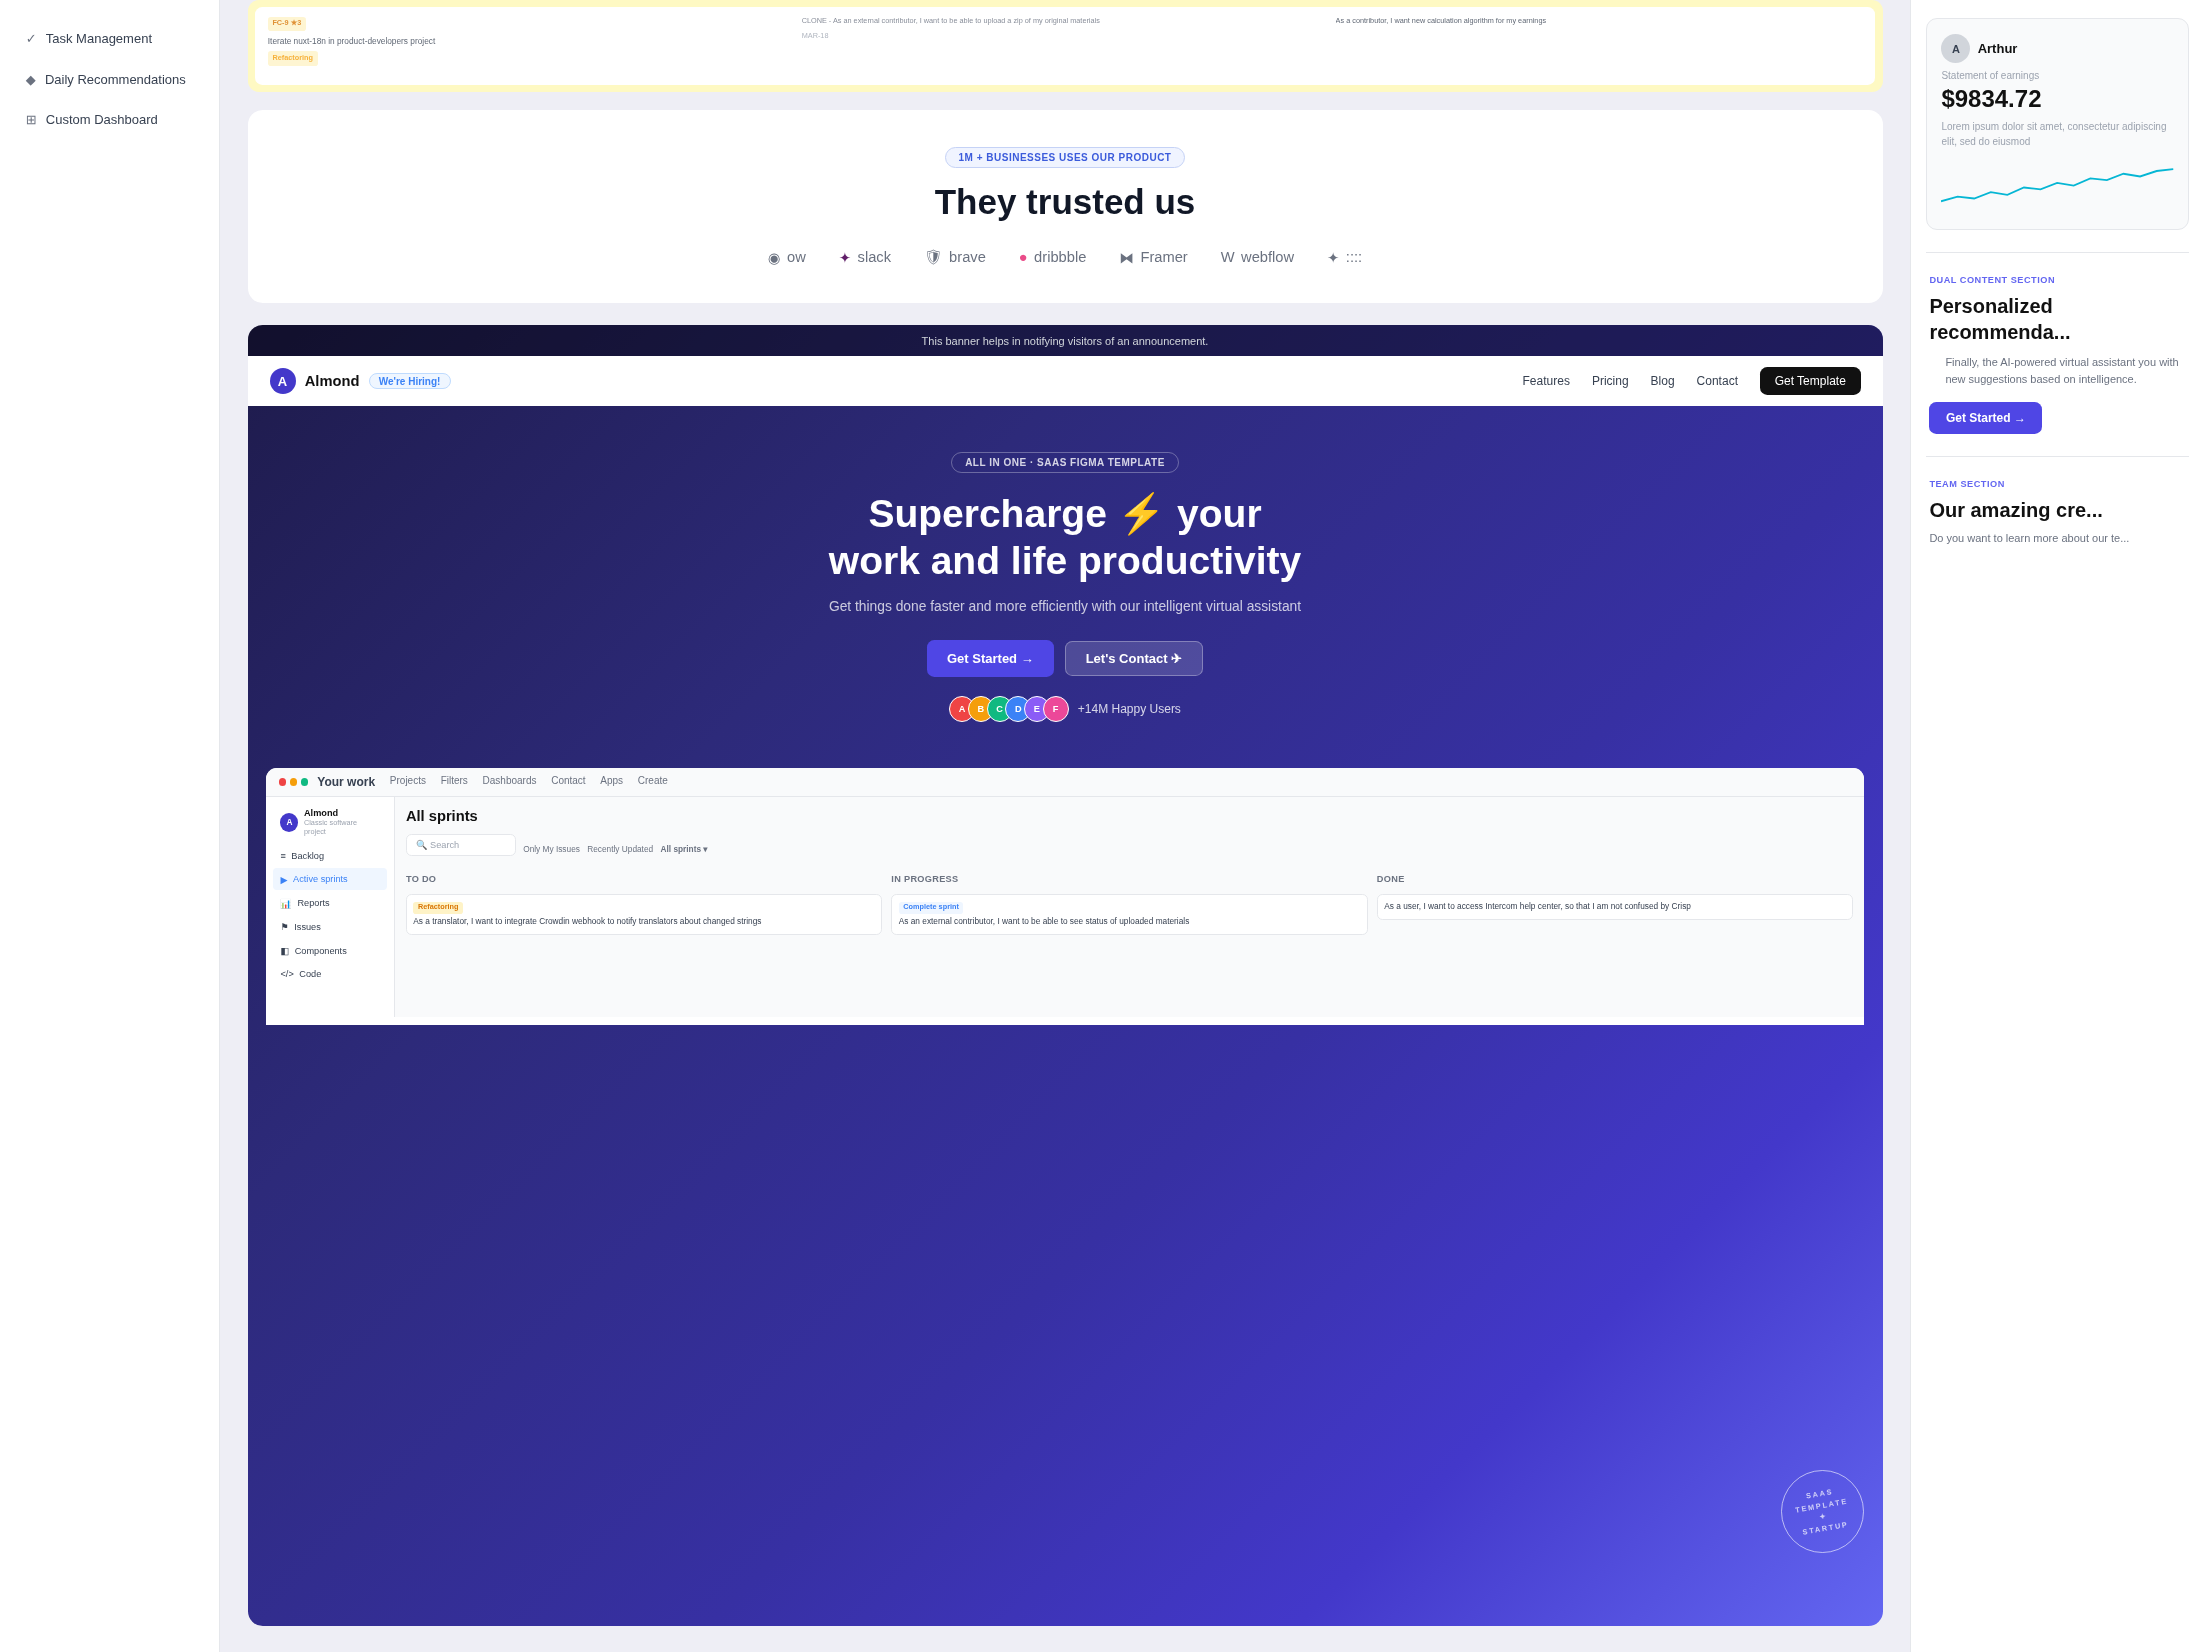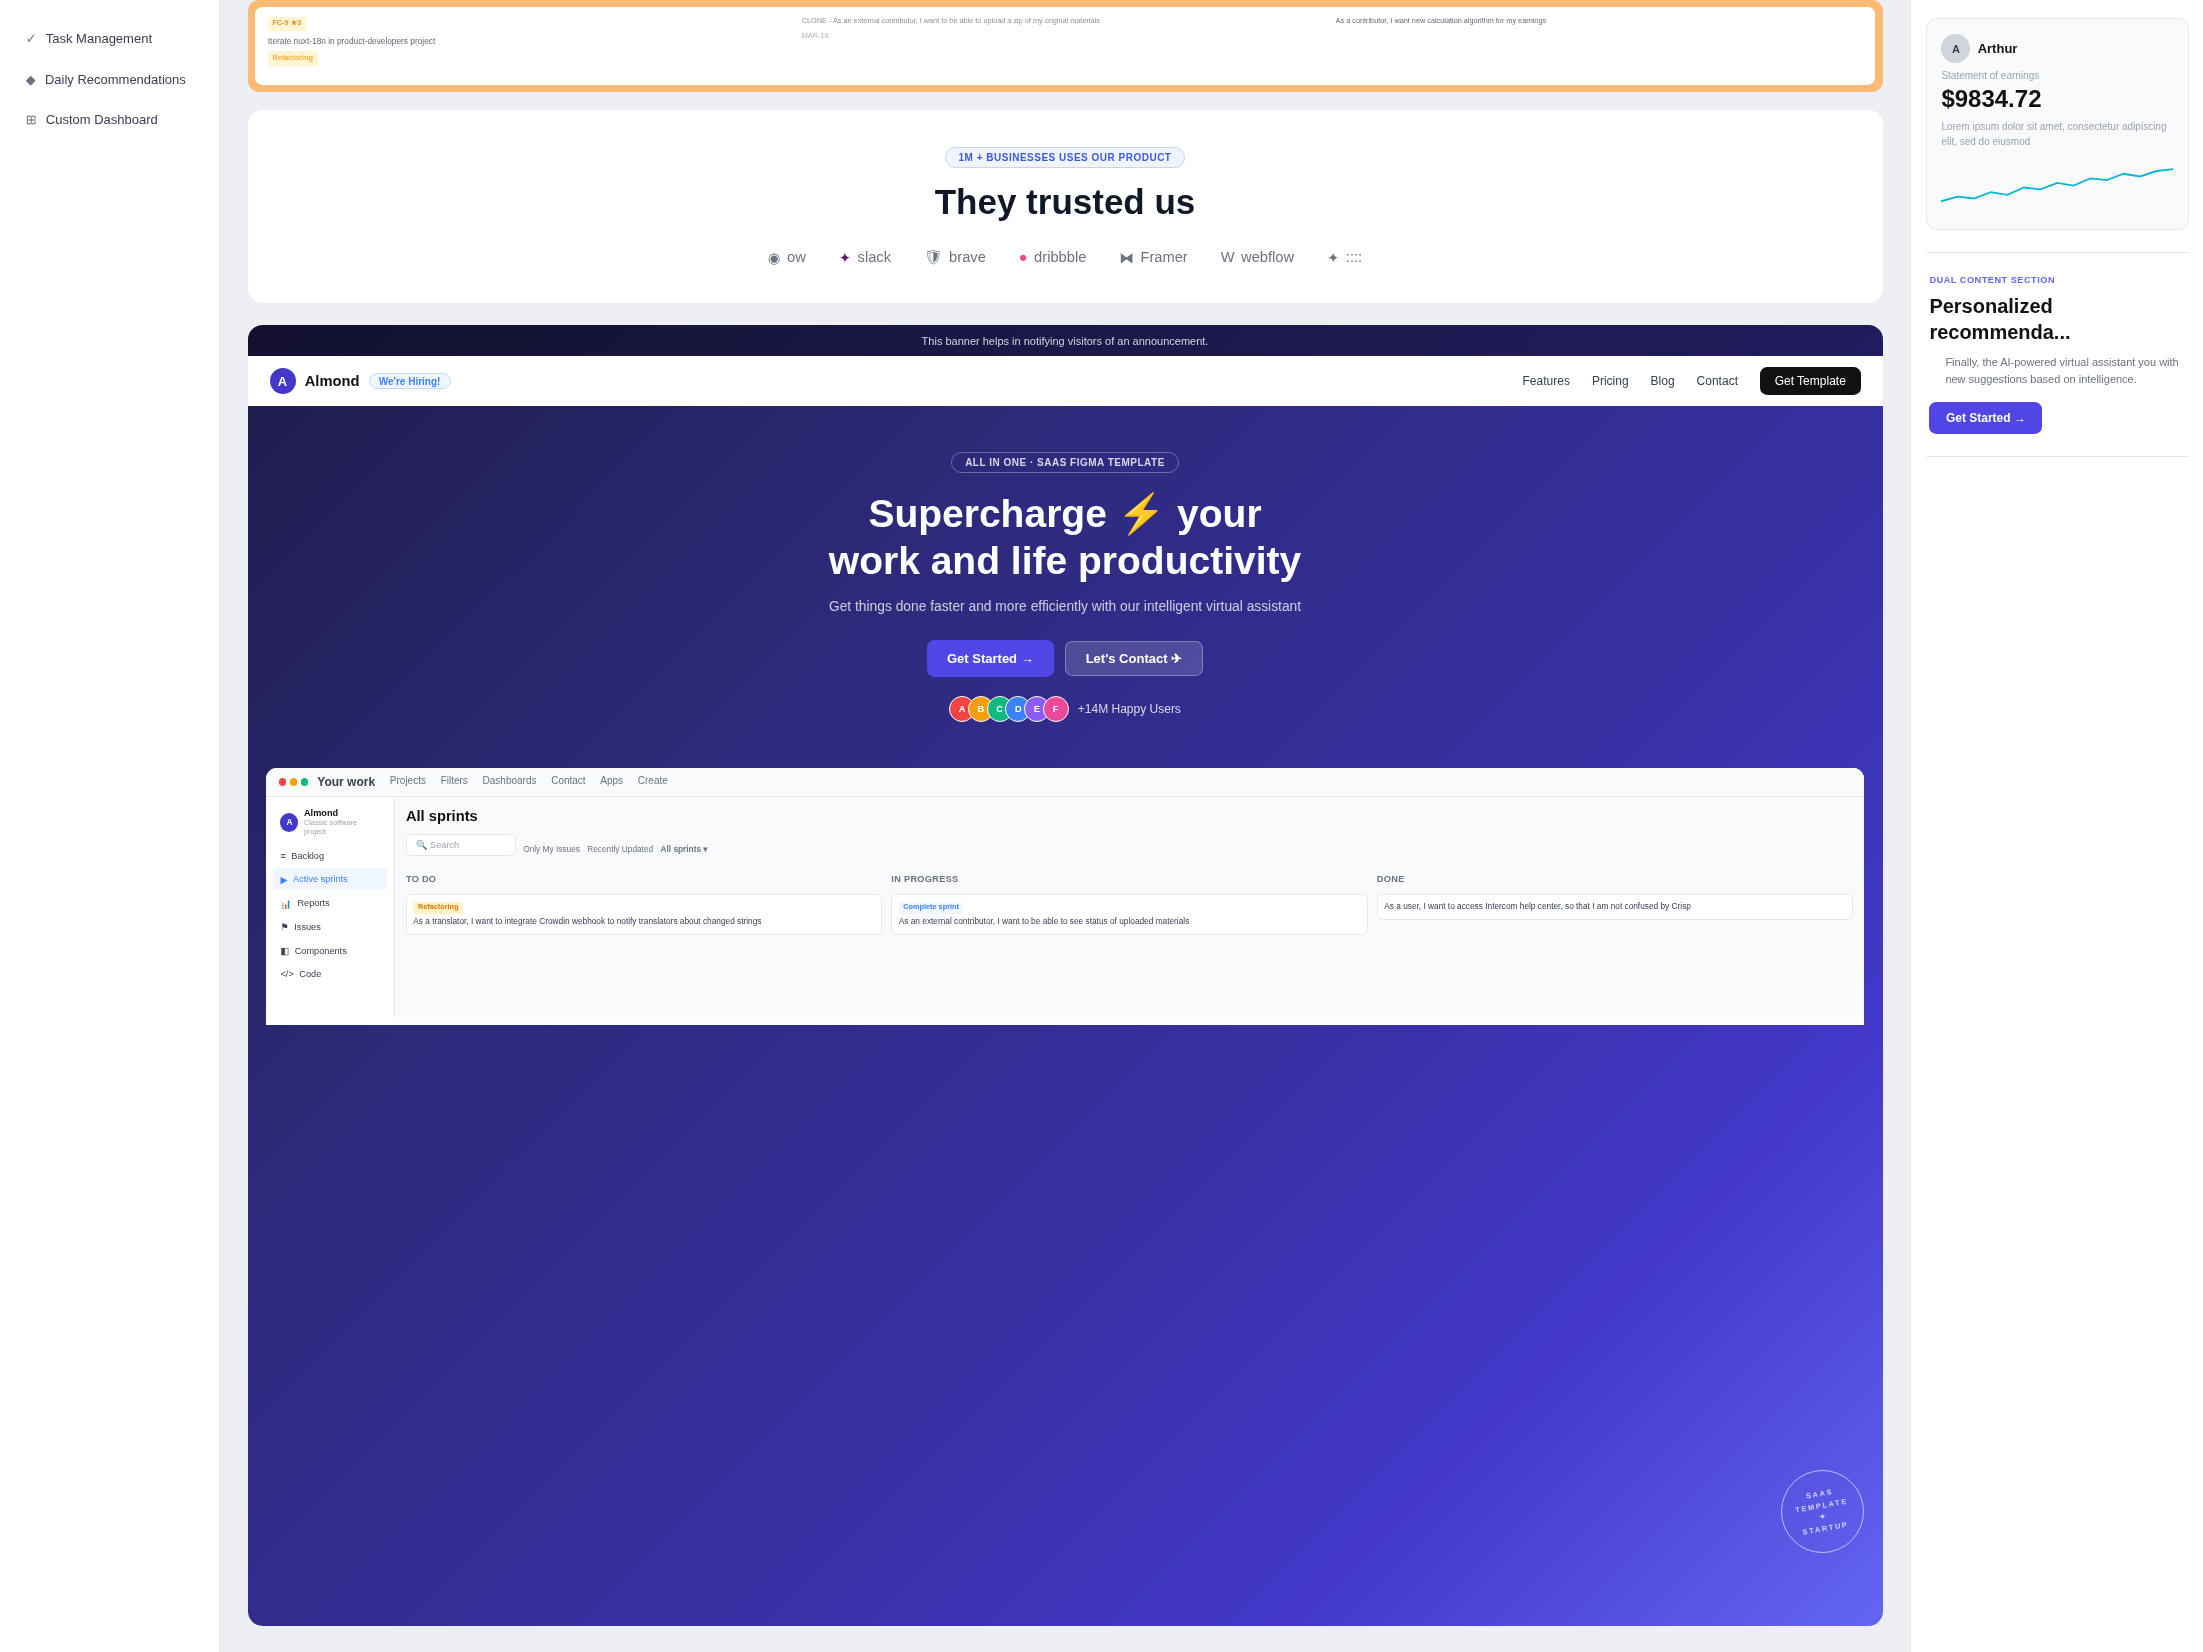--- a/index.html
+++ b/index.html
@@ -577,21 +577,21 @@
     <span>Daily Recommendations</span>
   </div>
   <div class="sidebar-item">
     <span class="icon">⊞</span>
     <span>Custom Dashboard</span>
   </div>
 </div>
 
 <div class="main-content">
 
-  <div class="partial-card" style="margin-top:0; height:92px; background:#fdba74; border-radius:11px; overflow:hidden; margin-bottom:18.4px;">
+  <div class="partial-card" style="margin-top:0; height:92px; background:#fef9c3; border-radius:11px; overflow:hidden; margin-bottom:18.4px;">
     <div style="background:#fff; border-radius:7.3px; padding:9.2px 13px; display:flex; gap:9.2px; height:100%; align-items:flex-start; overflow:hidden;">
 
       <div style="flex:1; overflow:hidden;">
         <div style="display:flex; gap:7.3px; height:73px; overflow:hidden; opacity:0.8;">
           <div style="flex:1; font-size:8.3px; color:#6b7280; line-height:1.5; overflow:hidden;">
             <div style="background:#fef3c7; border-radius:2.8px; padding:1.8px 4.6px; font-size:7.3px; font-weight:600; color:#d97706; display:inline-block; margin-bottom:3.7px;">FC-9 ★3</div>
             <div style="font-size:8.3px; color:#374151;">Iterate nuxt-18n in product-developers project</div>
             <div style="background:#fef3c7; border-radius:2.8px; padding:1.8px 4.6px; font-size:7.3px; font-weight:600; color:#f59e0b; display:inline-block; margin-top:3.7px;">Refactoring</div>
           </div>
           <div style="flex:1; font-size:8.3px; color:#6b7280; line-height:1.5; overflow:hidden;">
@@ -813,14 +813,19 @@
 
   <div class="right-section">
     <div class="section-badge">DUAL CONTENT SECTION</div>
     <div class="section-title">Personalized recommenda...</div>
     <div class="section-desc">Finally, the AI-powered virtual assistant you with new suggestions based on intelligence.</div>
     <button class="section-cta">Get Started →</button>
   </div>
 
   <div class="divider"></div>
 
+  <div class="team-section">
+    <div class="team-badge">TEAM SECTION</div>
+    <div class="team-title">Our amazing cre...</div>
+    <div class="team-desc">Do you want to learn more about our te...</div>
+  </div>
 </div>
 
 
 </body></html>

